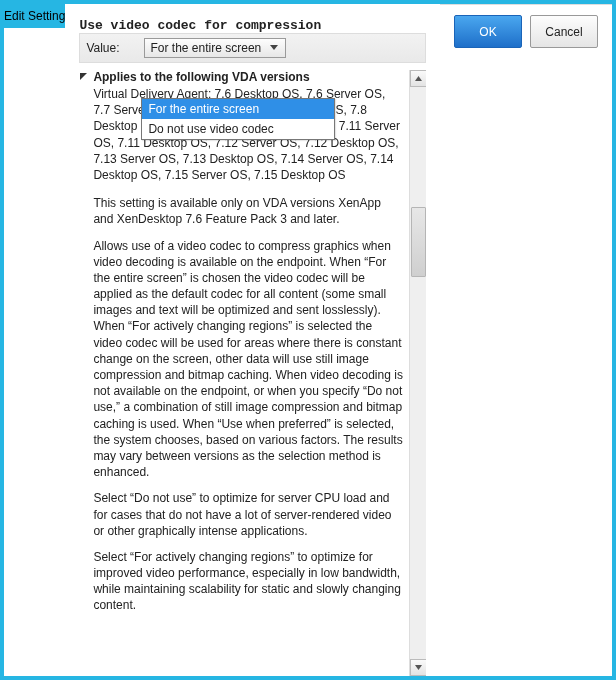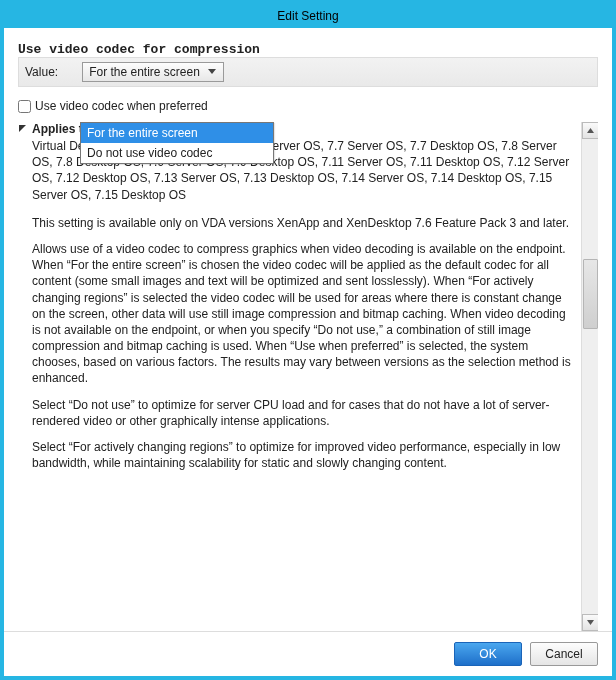--- a/index.html
+++ b/index.html
@@ -1,21 +1,21 @@
 <!DOCTYPE html>
 <html><head>
 <meta charset="utf-8">
 <style>
   * { box-sizing: border-box; }
   html, body { margin: 0; padding: 0; font-family: "Segoe UI", Tahoma, sans-serif; font-size: 12px; color: #222; }
   .window {
     width: 616px; height: 680px;
     border: 4px solid #26B6E3;
     background: #fff;
-    display: flex; flex-direction: column;
+    display: flex; flex-direction: row;
     position: relative;
   }
   .titlebar {
     background: #26B6E3;
     height: 24px;
     display: flex; align-items: center; justify-content: center;
     color: #000; font-size: 12px;
   }
   .body-area {
     flex: 1 1 auto;
@@ -96,21 +96,21 @@
   }
   .sb-track { flex:1; width:17px; background:#efefef; position:relative; }
   .sb-thumb { position:absolute; left:1px; right:1px; top:120px; height:70px; background:linear-gradient(#e7e7e7,#cfcfcf); border:1px solid #b5b5b5; border-radius:1px; }
   .footer {
     border-top: 1px solid #ddd;
     padding: 10px 14px;
     display: flex; justify-content: flex-end; gap: 8px;
     background: #fff;
   }
   .btn {
-    min-width: 68px; height: 24px;
+    min-width: 68px; height: 33px;
     border: 1px solid #999; background: linear-gradient(#fdfdfd,#e5e5e5);
     font-size: 12px; cursor: default; border-radius:2px;
     display:flex;align-items:center;justify-content:center;
   }
   .btn.primary {
     background: linear-gradient(#4aa7ef,#1e6fc9);
     border: 1px solid #1a64b8;
     color: #fff;
   }
   .dropdown {
@@ -151,24 +151,20 @@
       <div class="combo">
         <span class="combo-text">For the entire screen</span>
         <span class="combo-arrow">
           <svg width="8" height="6" viewBox="0 0 8 6">
               <path d="M0 0 L8 0 L4 5 Z" fill="#444"></path>
             </svg>
         </span>
       </div>
     </div>
 
-    <div class="checkbox-row">
-      <input type="checkbox" style="">
-      <span>Use video codec when preferred</span>
-    </div>
 
     <div class="scroll-area">
       <div class="scroll-content">
 
         <div class="section">
           <div class="section-header">
             <span class="tri">
               <svg width="9" height="9" viewBox="0 0 9 9">
                   <path d="M1 1 L8 1 L1 8 Z" fill="#333"></path>
                 </svg>

